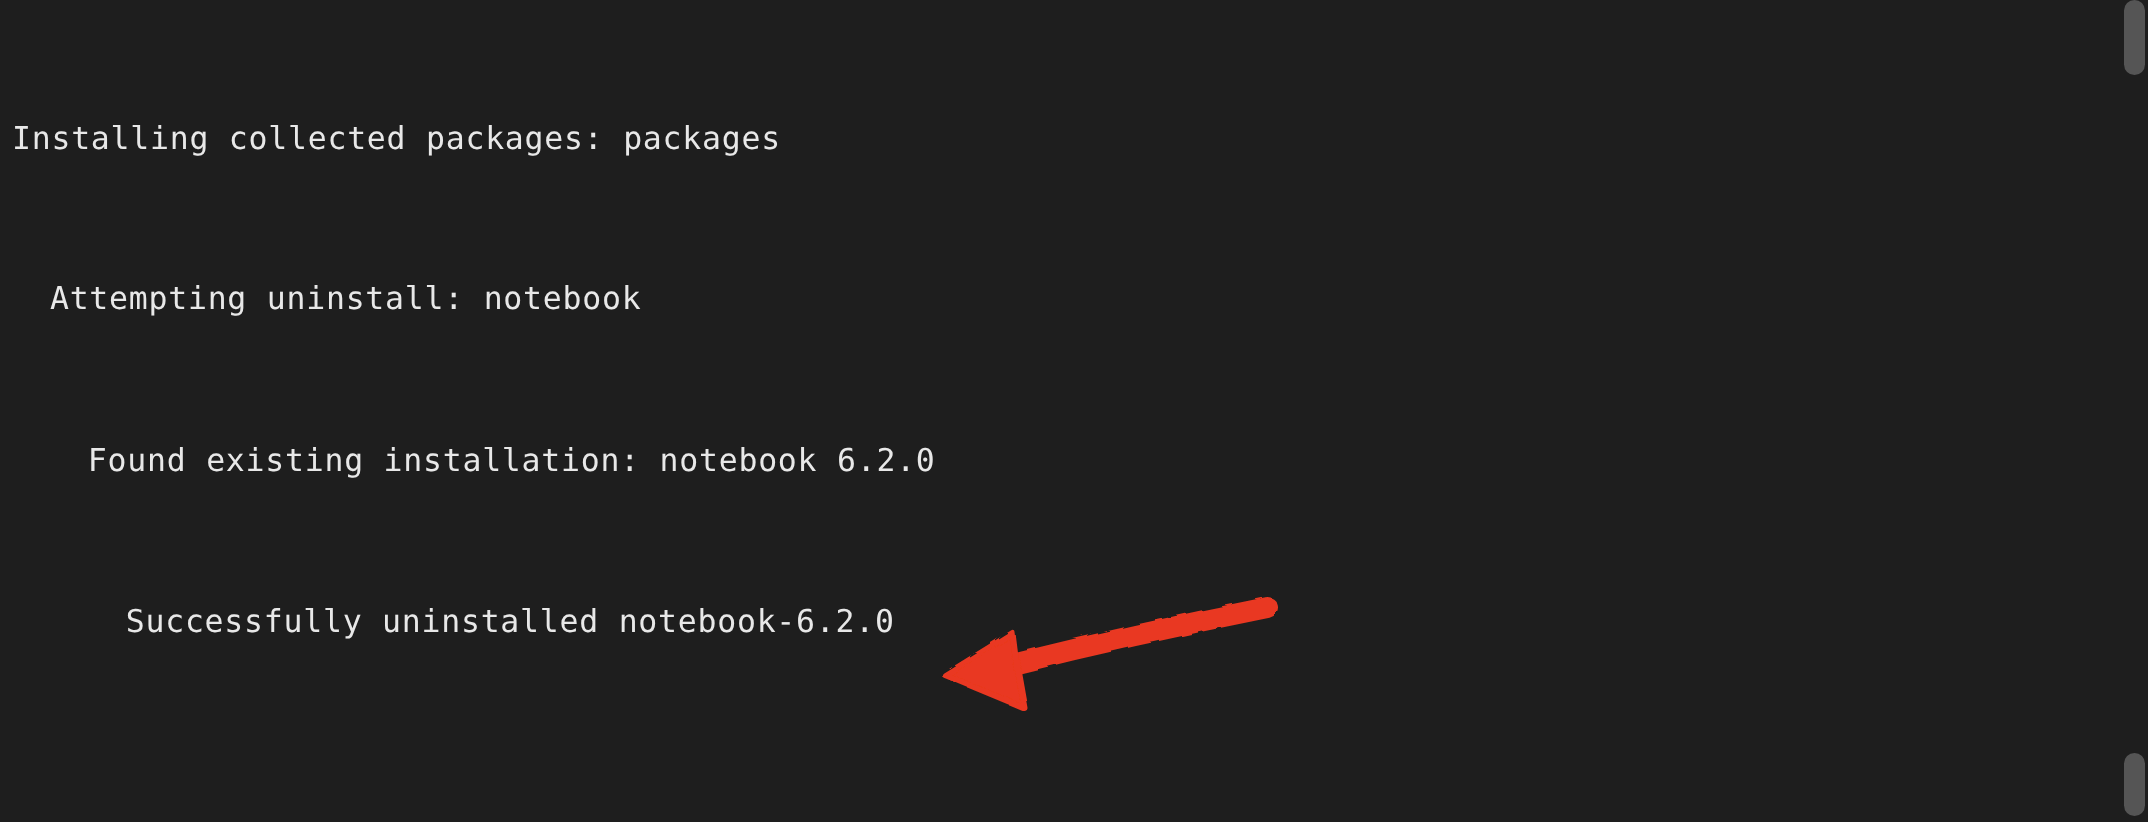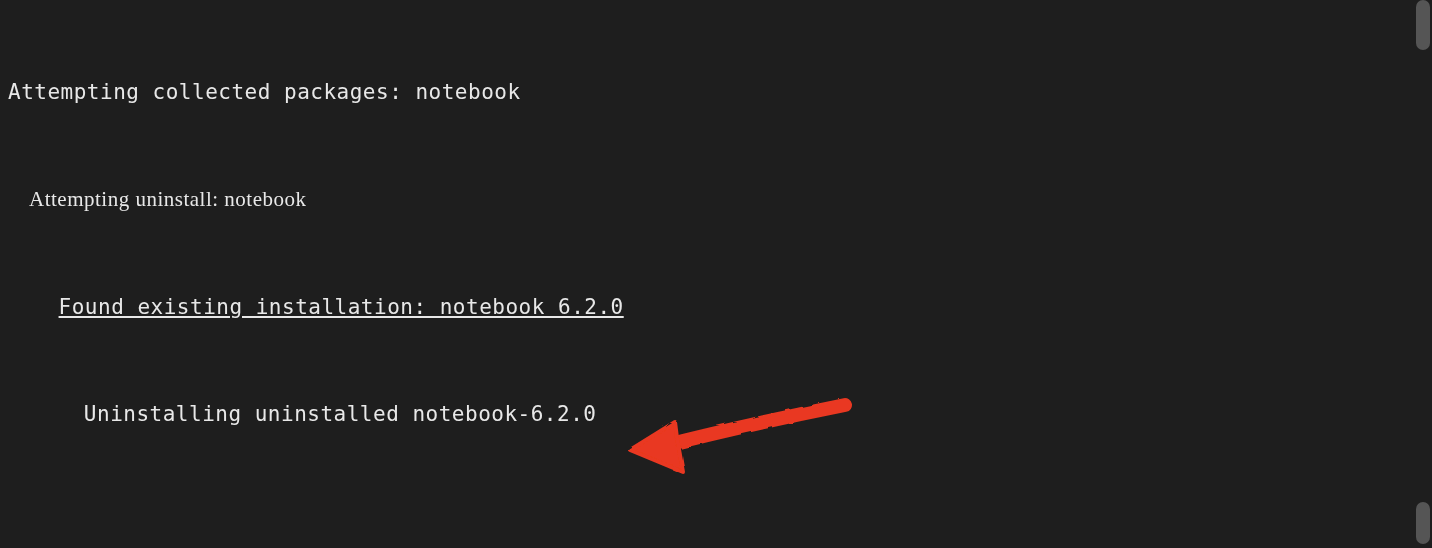--- a/index.html
+++ b/index.html
@@ -21,22 +21,22 @@
     }
     .terminal {
       padding: 4px 8px 0 8px;
       white-space: pre-wrap;
       word-break: break-all;
       width: 1404px;
     }
     .line {
       display: block;
     }
-    .indent1 { padding-left: 2ch; font-family: Liberation Serif, serif; }
-    .indent2 { padding-left: 4ch; text-decoration: underline; }
+    .indent1 { padding-left: 2ch; }
+    .indent2 { padding-left: 4ch; }
     .indent3 { padding-left: 6ch; }
     .arrow {
       position: absolute;
       left: 615px;
       top: 390px;
       pointer-events: none;
     }
     .scrollbar-track {
       position: absolute;
       right: 0;
@@ -57,24 +57,24 @@
     .scrollbar-thumb.bottom {
       top: auto;
       bottom: 4px;
       height: 42px;
     }
   </style>
 </head>
 <body>
 
 <div class="terminal">
-  <span class="line">Attempting collected packages: notebook</span>
+  <span class="line">Installing collected packages: packages</span>
   <span class="line indent1">Attempting uninstall: notebook</span>
   <span class="line indent2">Found existing installation: notebook 6.2.0</span>
-  <span class="line indent3">Uninstalling uninstalled notebook-6.2.0</span>
+  <span class="line indent3">Successfully uninstalled notebook-6.2.0</span>
   
   
   
   
   
   
   
 </div>
 
 <svg class="arrow" width="260" height="100">

